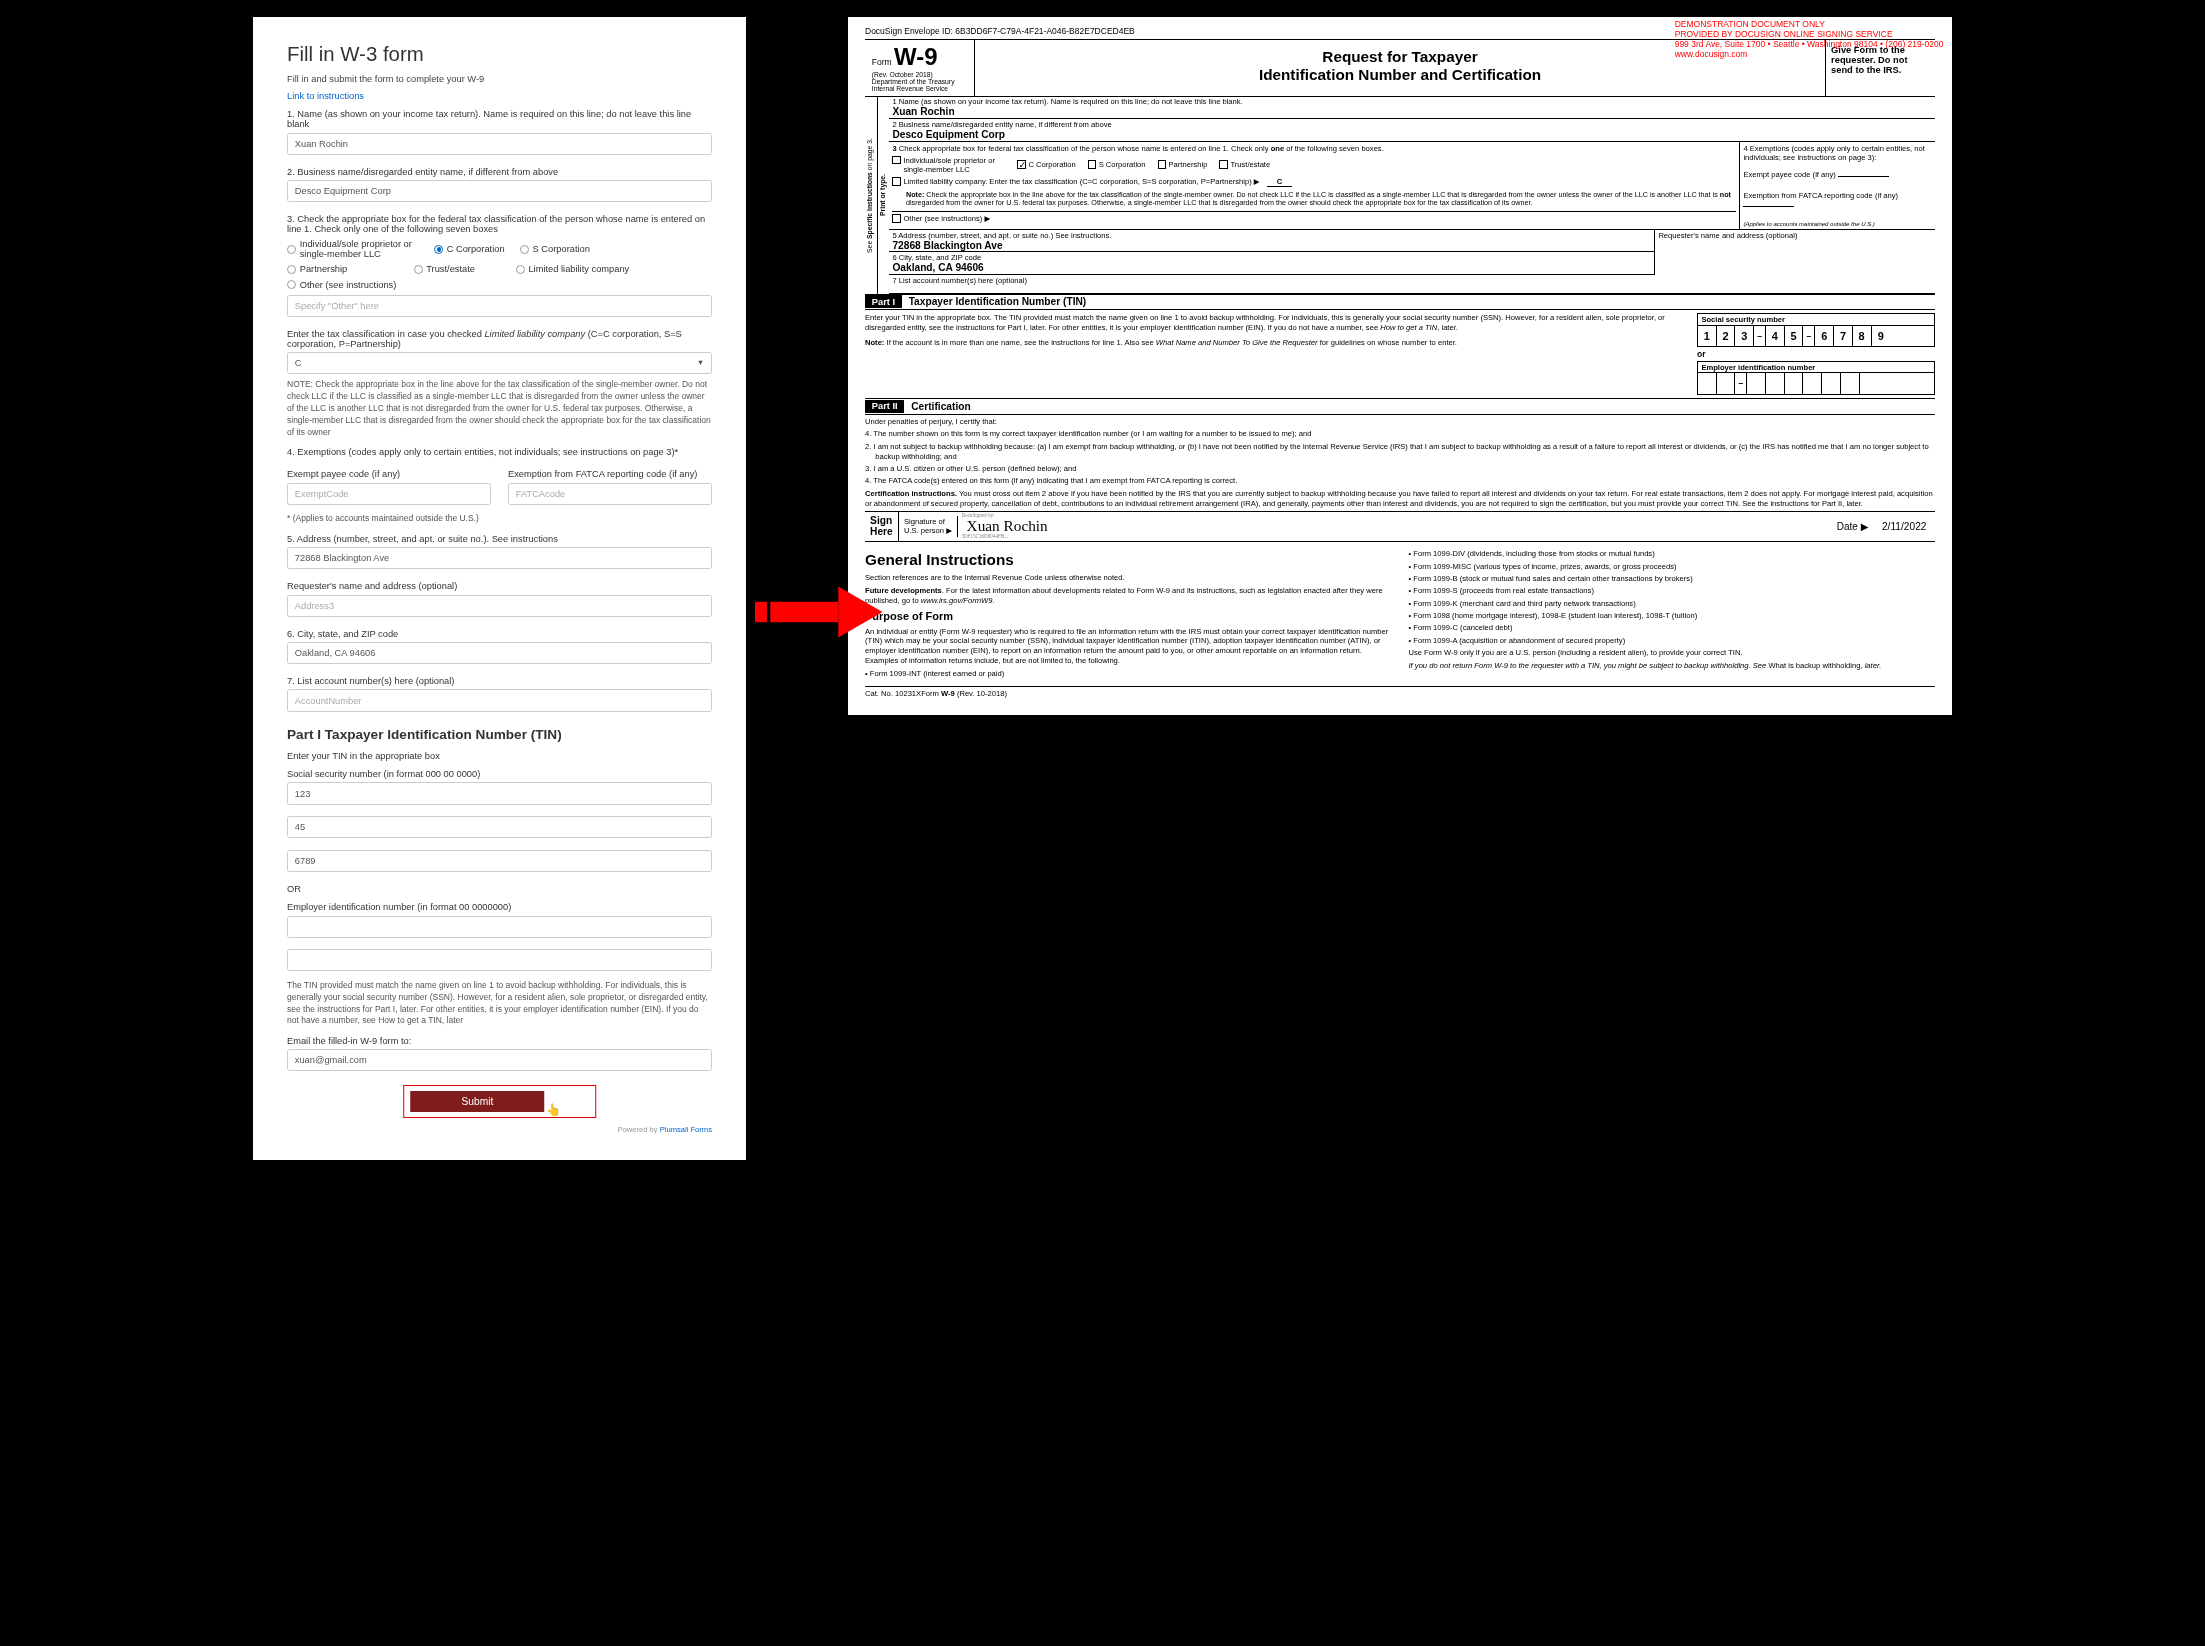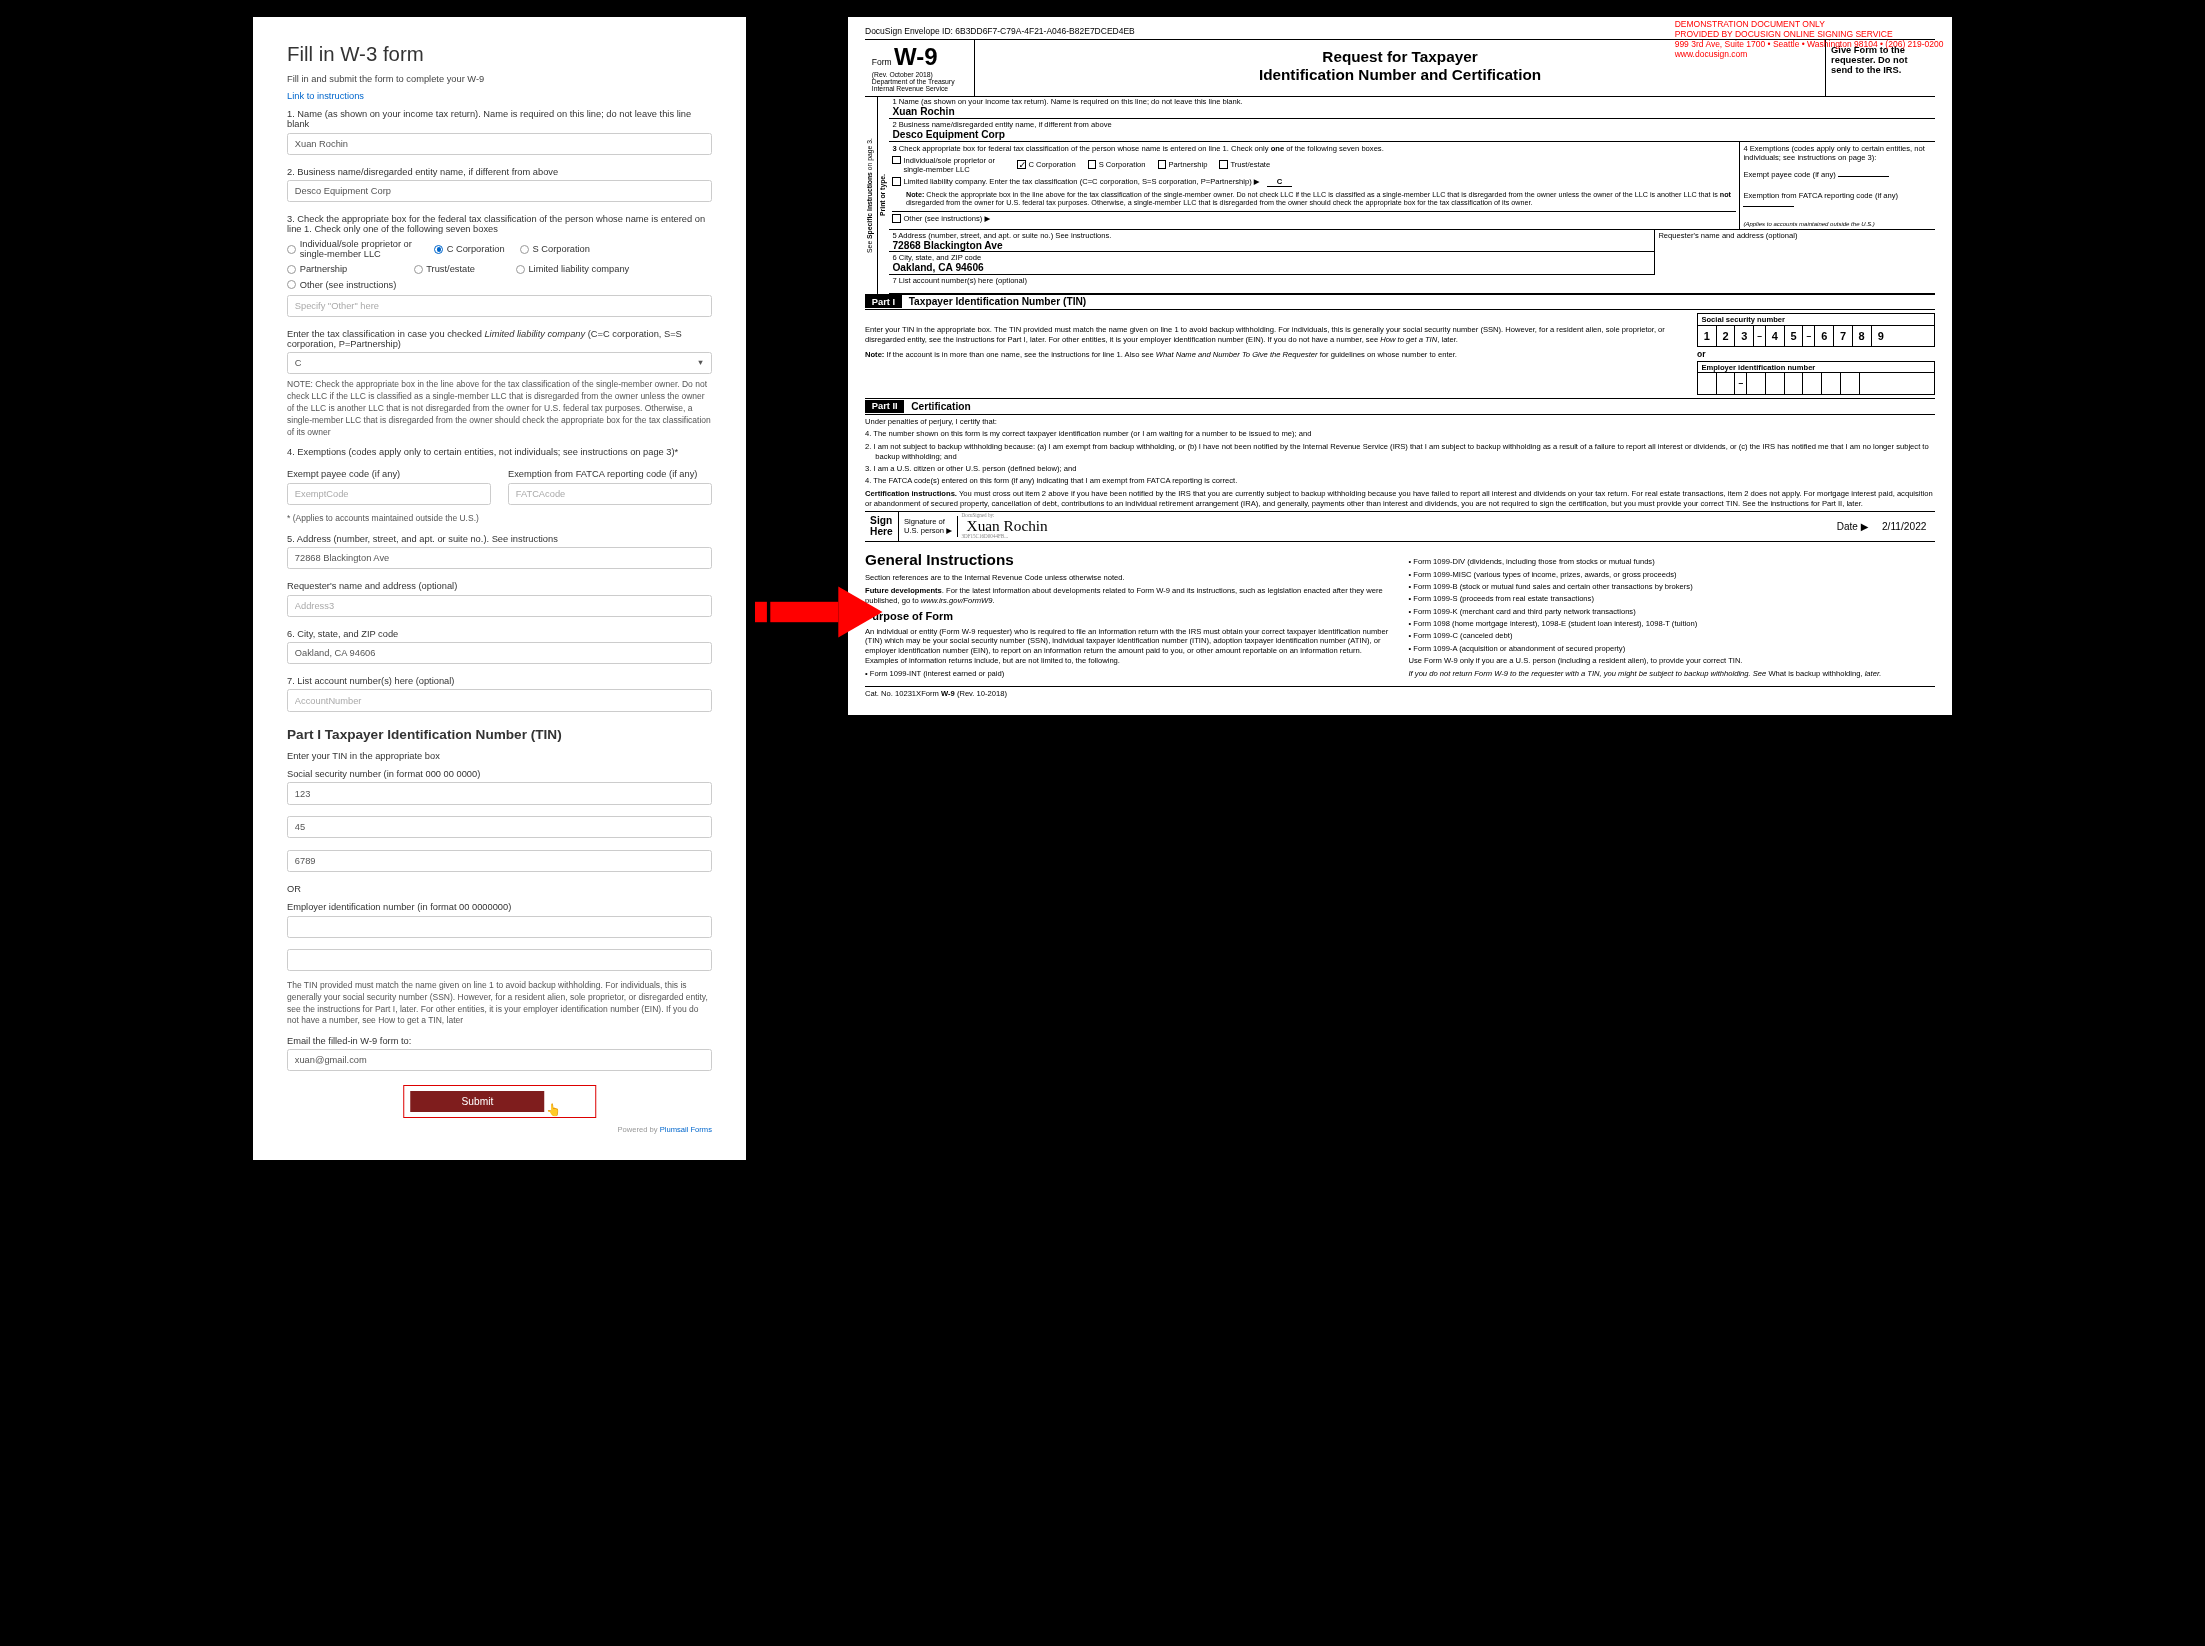--- a/index.html
+++ b/index.html
@@ -60,38 +60,38 @@
   .cb.checked::after { content: '✓'; position: absolute; top: -2.5px; left: 0; font-size: 9.3px; }
   .cb-item { display: flex; align-items: flex-start; gap: 2.5px; font-size: 7.6px; }
   .underline-fill { border-bottom: 0.8px solid #000; display: inline-block; min-width: 25.5px; text-align: center; font-weight: bold; }
   .w9-split { display: flex; }
   .w9-split-left { flex: 1; border-right: 0.8px solid #000; }
   .w9-split-right { width: 280px; padding: 1.7px 3.4px; font-size: 7.6px; }
   .part-header { background: #000; color: #fff; padding: 1.7px 6.8px; font-size: 9.3px; font-weight: bold; display: inline-block; }
   .part-row { border-top: 1.7px solid #000; border-bottom: 0.8px solid #000; display: flex; align-items: center; }
   .part-title { font-size: 10.2px; font-weight: bold; padding: 1.7px 6.8px; }
   .tin-section { display: flex; gap: 8.5px; margin: 3.4px 0; }
-  .tin-left { flex: 1; font-size: 7.6px; line-height: 1.3; margin-top: 12px; }
+  .tin-left { flex: 1; font-size: 7.6px; line-height: 1.3; }
   .tin-right { width: 238px; }
   .tin-box-label { font-size: 7.6px; font-weight: bold; border: 0.8px solid #000; border-bottom: none; padding: 0.8px 3.4px; }
   .ssn-boxes { display: flex; border: 0.8px solid #000; }
   .ssn-cell { width: 18.7px; height: 20.4px; border-right: 0.8px solid #000; text-align: center; font-size: 11px; line-height: 20.4px; font-weight: bold; }
   .ssn-cell:last-child { border-right: none; }
   .ssn-dash { width: 12px; text-align: center; line-height: 20.4px; font-weight: bold; border-right: 0.8px solid #000; }
   .or-text { font-size: 8.5px; font-weight: bold; margin: 1.7px 0; }
   .cert-text { font-size: 7.6px; line-height: 1.3; margin: 2.5px 0; }
   .sign-row { display: flex; border-top: 1.7px solid #000; border-bottom: 1.7px solid #000; align-items: center; }
   .sign-here { font-weight: bold; font-size: 10.2px; padding: 3.4px 5.1px; border-right: 0.8px solid #000; }
   .sign-of { font-size: 7.6px; padding: 1.7px 5.1px; border-right: 0.8px solid #000; }
   .signature { font-family: cursive; font-size: 15.3px; padding: 0 8.5px; flex: 1; position: relative; }
   .docusign-stamp { position: absolute; top: -5.1px; left: 3.4px; font-size: 5.1px; color: #888; }
   .docusign-id { position: absolute; bottom: -3.4px; left: 3.4px; font-size: 5.1px; color: #888; }
   .date-label { font-size: 10px; padding: 0 5.1px; }
   .date-val { font-size: 10.2px; padding: 0 8.5px; }
-  .gen-inst { display: flex; gap: 17px; margin-top: 5.1px; align-items: flex-end; }
+  .gen-inst { display: flex; gap: 17px; margin-top: 5.1px; }
   .gen-col { flex: 1; font-size: 7.6px; line-height: 1.3; }
   .gen-col h3 { font-size: 15.3px; margin: 3.4px 0; }
   .gen-col h4 { font-size: 11px; margin: 3.4px 0; }
   .gen-col p { margin: 2.5px 0; }
   .footer-row { display: flex; justify-content: flex-start; border-top: 0.8px solid #000; padding-top: 1.7px; margin-top: 5.1px; font-size: 7.6px; }
 </style>
 </head>
 <body>
 
 <div class="page-left">

